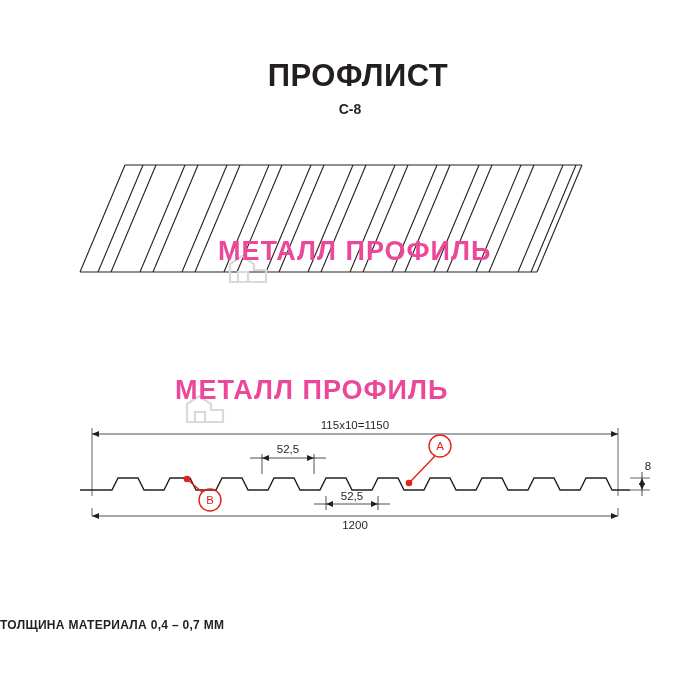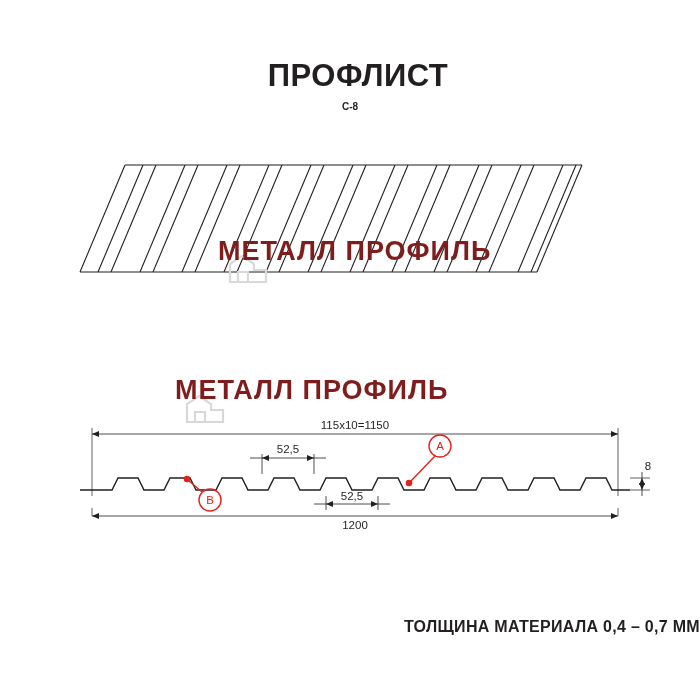--- a/index.html
+++ b/index.html
@@ -29,31 +29,31 @@
     font-weight: bold;
     letter-spacing: 0.5px;
     color: #231f20;
   }
   .subtitle {
     position: absolute;
     top: 101px;
     left: 0;
     width: 700px;
     text-align: center;
-    font-size: 10px;
+    font-size: 14px;
     font-weight: bold;
     color: #231f20;
   }
   .footer-note {
     position: absolute;
     top: 618px;
     left: 0;
     width: 700px;
-    text-align: right;
-    font-size: 16px;
+    text-align: left;
+    font-size: 12px;
     font-weight: bold;
     letter-spacing: 0.3px;
     color: #231f20;
   }
   .iso-wrap {
     position: absolute;
     top: 140px;
     left: 60px;
     width: 580px;
     height: 165px;
@@ -62,21 +62,21 @@
     position: absolute;
     top: 370px;
     left: 50px;
     width: 610px;
     height: 120px;
     margin-top: 42px;
   }
   .wm {
     position: absolute;
     pointer-events: none;
-    color: #7f1d1d;
+    color: #ec4899;
     font-weight: bold;
     font-family: "Liberation Sans", sans-serif;
     white-space: nowrap;
   }
   .wm1 {
     top: 236px;
     left: 218px;
     font-size: 27px;
     letter-spacing: 1px;
   }

